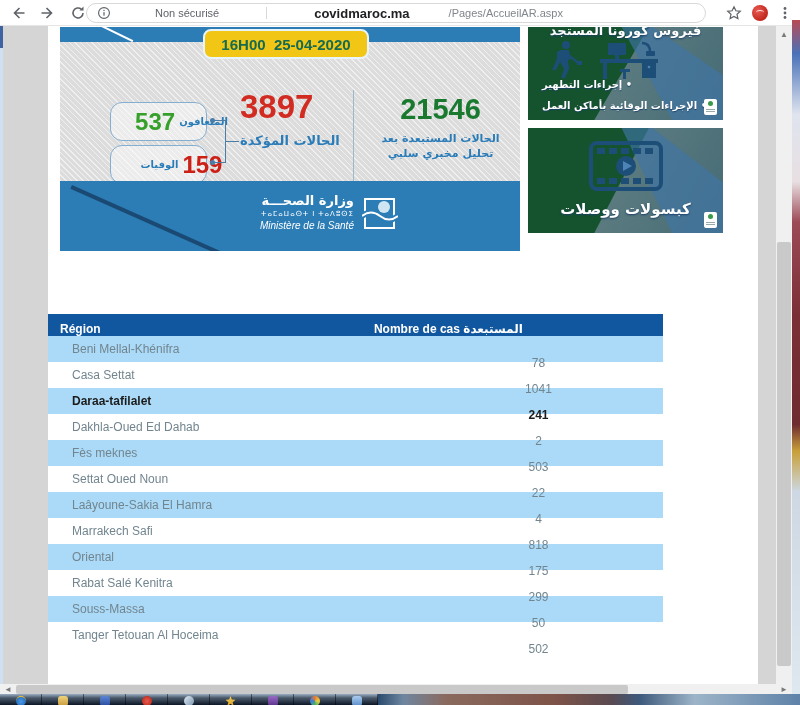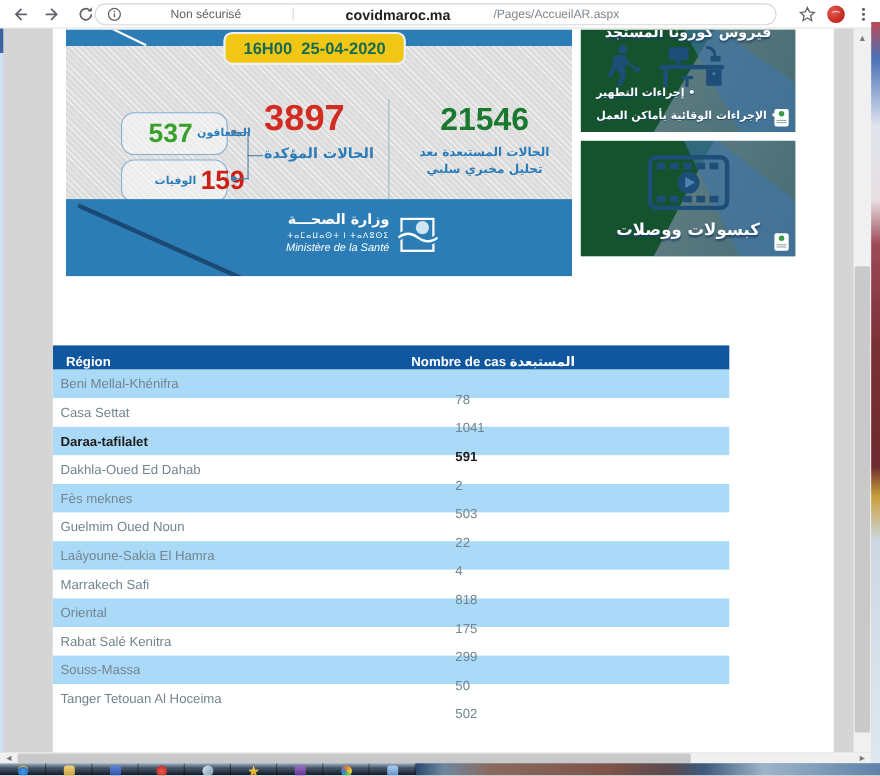--- a/index.html
+++ b/index.html
@@ -84,22 +84,22 @@
 
   
   .section-heading { position:absolute; left:12px; top:250px; color:#2e80c4; font-size:13px; }
   .region-table { position:absolute; left:0; top:288px; width:615px; }
   .thead { height:22px; background:#11579f; display:flex; align-items:flex-end; color:#fff; font-size:12px; font-weight:bold; }
   .th-region { flex:0 0 53%; padding-left:12px; }
   .th-value { flex:1; }
   .trows .trow { height:26px; display:flex; align-items:center; font-size:12px; color:#72858f; }
   .trows .trow:nth-child(odd) { background:#aadaf7; }
   .trows .trow:nth-child(even) { background:#ffffff; }
-  .tc-region { flex:0 0 53%; padding-left:7px; }
-  .tc-value { flex:1; text-align:left; padding-left:40px;margin-top:28px; }
+  .tc-region { flex:0 0 53%; padding-left:24px; }
+  .tc-value { flex:1; text-align:center; padding-left:40px;margin-top:28px; }
   .trow.emph { color:#1c1c1c; font-weight:bold; }
 
   
   .taskbar { position:absolute; left:0; top:694px; width:800px; height:11px; background:linear-gradient(180deg,#7e97b0 0%,#2c3e52 35%,#0d1726 100%); display:flex; }
   .tb-cell { width:42px; height:11px; border-right:1px solid rgba(0,0,0,.45); display:flex; justify-content:center; align-items:flex-start; padding-top:2px; background:linear-gradient(180deg,rgba(255,255,255,.22),rgba(255,255,255,0)); cursor:pointer; }
   .tb-glyph { width:10px; height:10px; border-radius:3px; }
   .tb-blur { flex:1; background:linear-gradient(90deg,#2a4a6e 0%,#6e86a0 6%,#8a6a5e 16%,#7e5348 42%,#5a4a50 55%,#3e5a7c 62%,#9db4c8 75%,#5e82a8 100%); }
 </style>
 </head>
 <body>
@@ -260,32 +260,32 @@
           <div class="trow">
               <div class="tc-region">Beni Mellal-Khénifra</div>
               <div class="tc-value">78</div>
             </div>
           <div class="trow">
               <div class="tc-region">Casa Settat</div>
               <div class="tc-value">1041</div>
             </div>
           <div class="trow emph">
               <div class="tc-region">Daraa-tafilalet</div>
-              <div class="tc-value">591</div>
+              <div class="tc-value">241</div>
             </div>
           <div class="trow">
               <div class="tc-region">Dakhla-Oued Ed Dahab</div>
               <div class="tc-value">2</div>
             </div>
           <div class="trow">
               <div class="tc-region">Fès meknes</div>
               <div class="tc-value">503</div>
             </div>
           <div class="trow">
-              <div class="tc-region">Guelmim Oued Noun</div>
+              <div class="tc-region">Settat Oued Noun</div>
               <div class="tc-value">22</div>
             </div>
           <div class="trow">
               <div class="tc-region">Laâyoune-Sakia El Hamra</div>
               <div class="tc-value">4</div>
             </div>
           <div class="trow">
               <div class="tc-region">Marrakech Safi</div>
               <div class="tc-value">818</div>
             </div>

